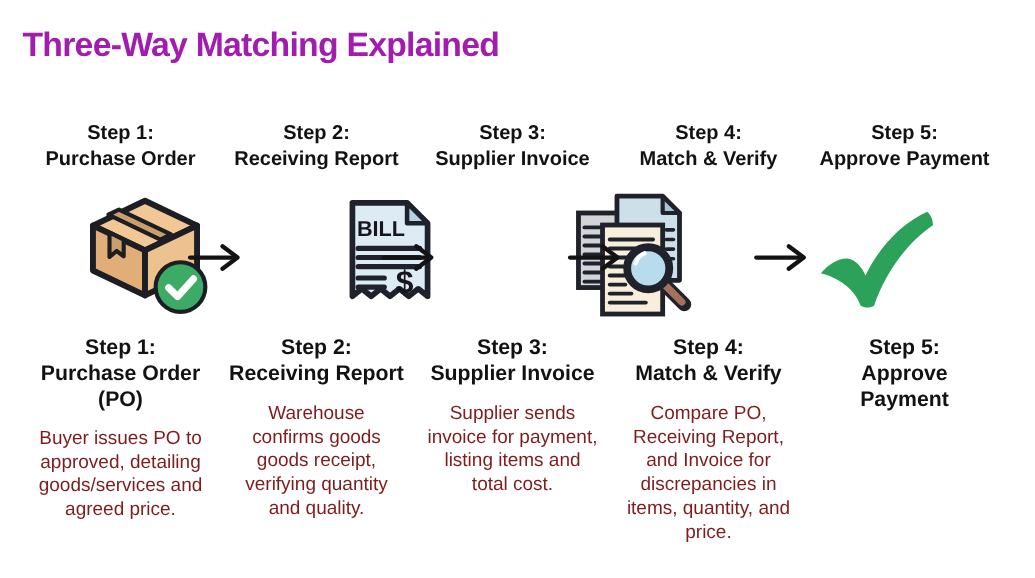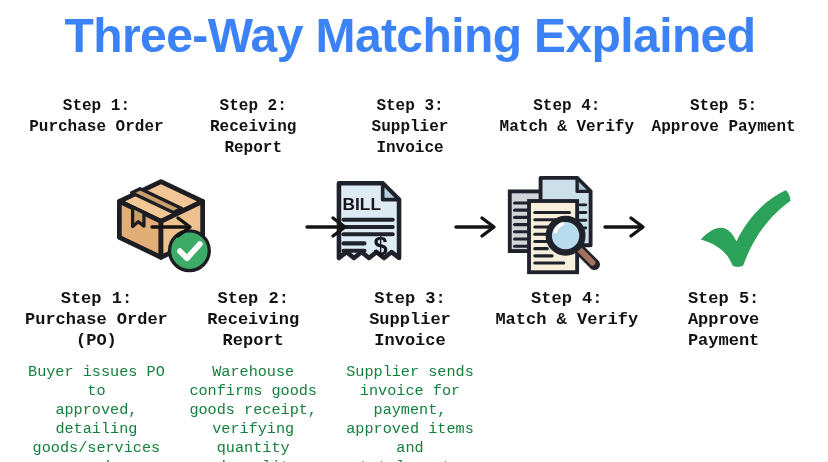--- a/index.html
+++ b/index.html
@@ -5,60 +5,59 @@
   * { margin:0; padding:0; box-sizing:border-box; }
   html,body { width:828px; height:462px; }
   body {
     background:#ffffff;
     font-family:"Liberation Sans", sans-serif;
     color:#131313;
     overflow:hidden;
   }
   .canvas { position:relative; width:828px; height:462px; padding:16px 26px 0 18px; }
   .title {
-    text-align:center;
-    font-size:48px;
+    font-size:27px;
     font-weight:bold;
     letter-spacing:-0.6px;
     line-height:40px;
-    color:#3b82f6;
+    color:#a21caf;
   }
   .row { display:flex; }
-  .col { flex:1; text-align:center; padding:0 6px;font-family:Liberation Mono, monospace; }
+  .col { flex:1; text-align:center; padding:0 6px; }
   .headers-row { margin-top:40px; }
   .step-header {
     font-size:16px;
     font-weight:bold;
     line-height:1.32;
     white-space:pre-line;
     color:#121212;
   }
   .icons-row { position:relative; margin-top:12px; height:112px; }
   .icon-cell {
     position:relative; flex:1; height:112px;
-    display:flex; align-items:center; justify-content:flex-end;
+    display:flex; align-items:center; justify-content:center;
   }
   .arrow {
     position:absolute; top:50%; transform:translate(-50%,-50%);
     line-height:0;
   }
   .details-row { margin-top:6px; align-items:flex-start; }
   .detail-title {
     font-size:17px;
     font-weight:bold;
     line-height:1.22;
     white-space:pre-line;
     color:#121212;
   }
   .detail-desc {
     margin-top:11px;
     font-size:15.2px;
     line-height:1.25;
     white-space:pre-line;
-    color:#15803d;
+    color:#7f1d1d;
   }
   svg { display:block; }
 </style>
 </head>
 <body>
 
 <div class="canvas">
 
   <div class="title">Three-Way Matching Explained</div>
 
@@ -201,26 +200,32 @@
 confirms goods
 goods receipt,
 verifying quantity
 and quality.</div>
     </div>
     <div class="col">
       <div class="detail-title">Step 3:
 Supplier Invoice</div>
       <div class="detail-desc">Supplier sends
 invoice for payment,
-approved items and
+listing items and
 total cost.</div>
     </div>
     <div class="col">
       <div class="detail-title">Step 4:
 Match &amp; Verify</div>
+      <div class="detail-desc">Compare PO,
+Receiving Report,
+and Invoice for
+discrepancies in
+items, quantity, and
+price.</div>
     </div>
     <div class="col">
       <div class="detail-title">Step 5:
 Approve
 Payment</div>
     </div>
   </div>
 
 </div>
 

